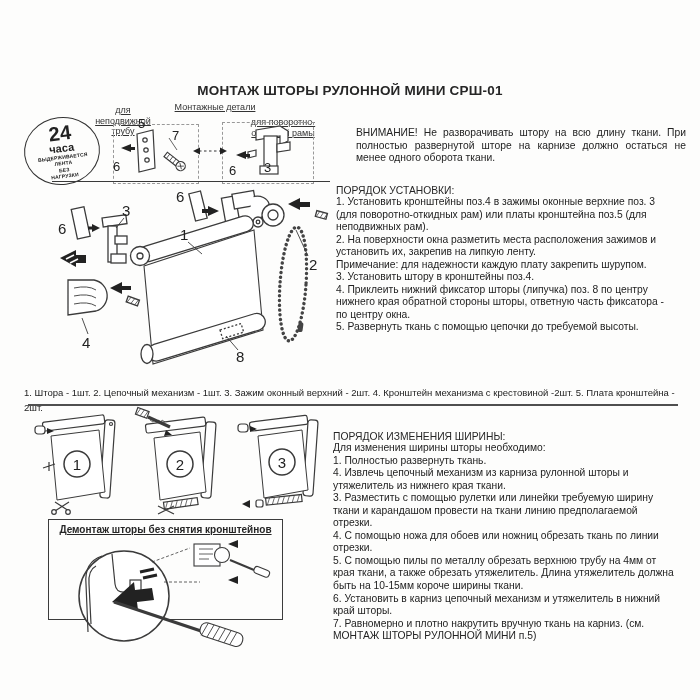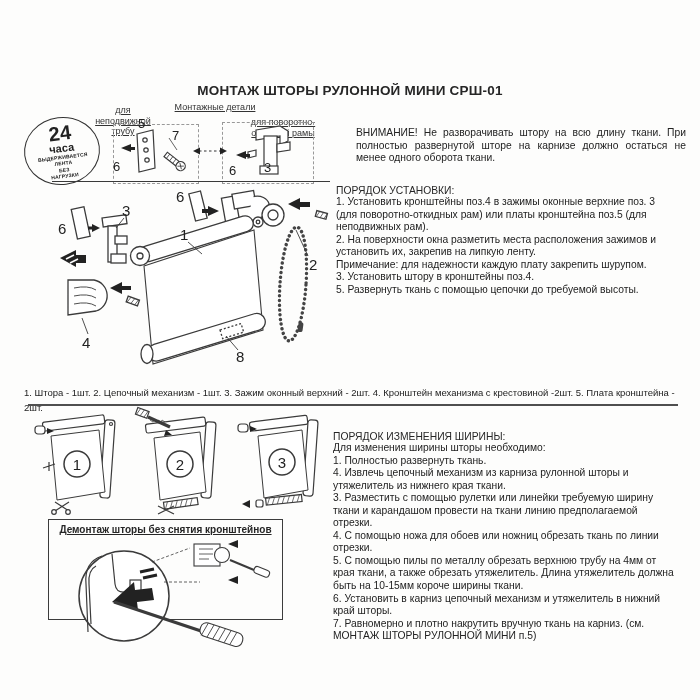--- a/index.html
+++ b/index.html
@@ -175,20 +175,21 @@
   </svg>
 
   <div class="abs bodytxt just" style="left:356px;top:127px;width:330px;">ВНИМАНИЕ! Не разворачивать штору на всю длину ткани. При полностью развернутой шторе на карнизе должно остаться не менее одного оборота ткани.</div>
 
   <div class="abs" style="left:336px;top:185px;width:336px;">
     <div class="heading">ПОРЯДОК УСТАНОВКИ:</div>
     <div class="bodytxt">1. Установить кронштейны поз.4 в зажимы оконные верхние поз. 3 (для поворотно-откидных рам) или платы кронштейна поз.5 (для неподвижных рам).</div>
     <div class="bodytxt">2. На поверхности окна разметить места расположения зажимов и установить их, закрепив на липкую ленту.</div>
     <div class="bodytxt">Примечание: для надежности каждую плату закрепить шурупом.</div>
     <div class="bodytxt">3. Установить штору в кронштейны поз.4.</div>
+    <div class="bodytxt">4. Приклеить нижний фиксатор шторы (липучка) поз. 8 по центру нижнего края обратной стороны шторы, ответную часть фиксатора - по центру окна.</div>
     <div class="bodytxt">5. Развернуть ткань с помощью цепочки до требуемой высоты.</div>
   </div>
 
   <div class="abs parts" style="left:24px;top:366px;width:656px;">
     <div>1. Штора - 1шт. 2. Цепочный механизм - 1шт. 3. Зажим оконный верхний - 2шт. 4. Кронштейн механизма с крестовиной -2шт. 5. Плата кронштейна - 2шт.</div>
   </div>
 
   <div class="abs rule-thick" style="left:28px;top:404px;width:650px;"></div>
 
   <svg class="abs" style="left:35px;top:410px;" width="95" height="106" viewBox="0 0 95 106">

